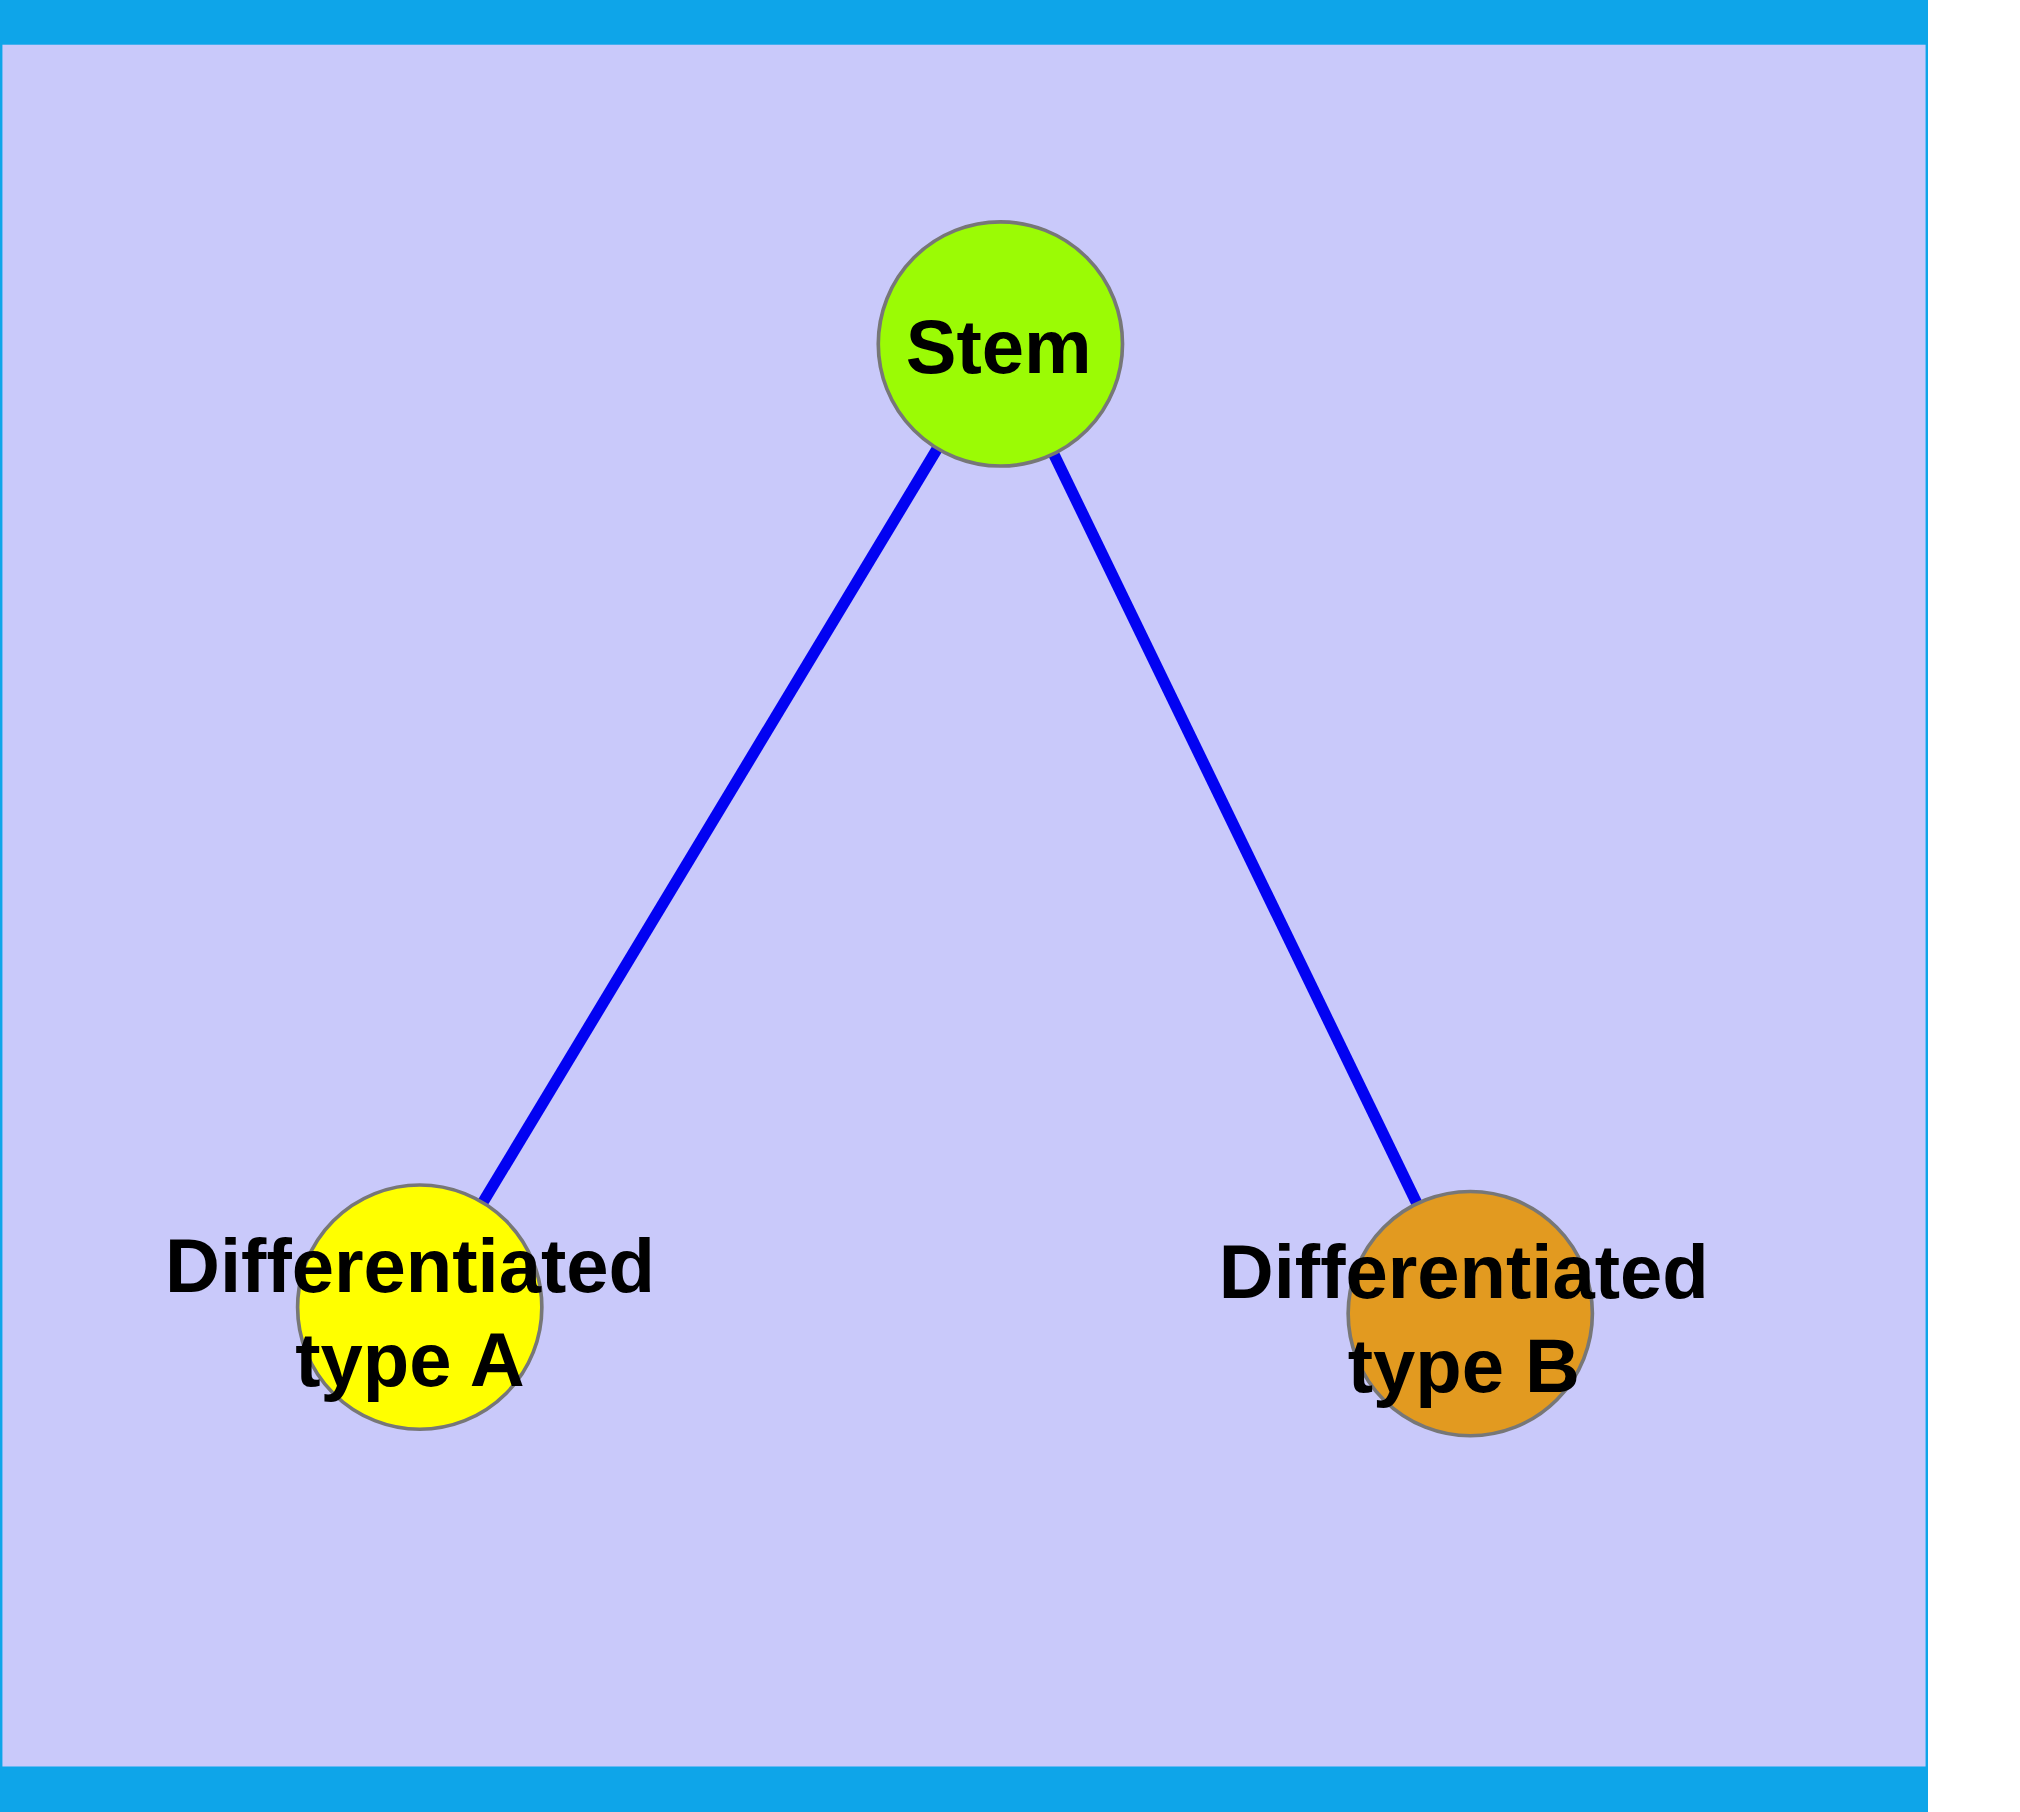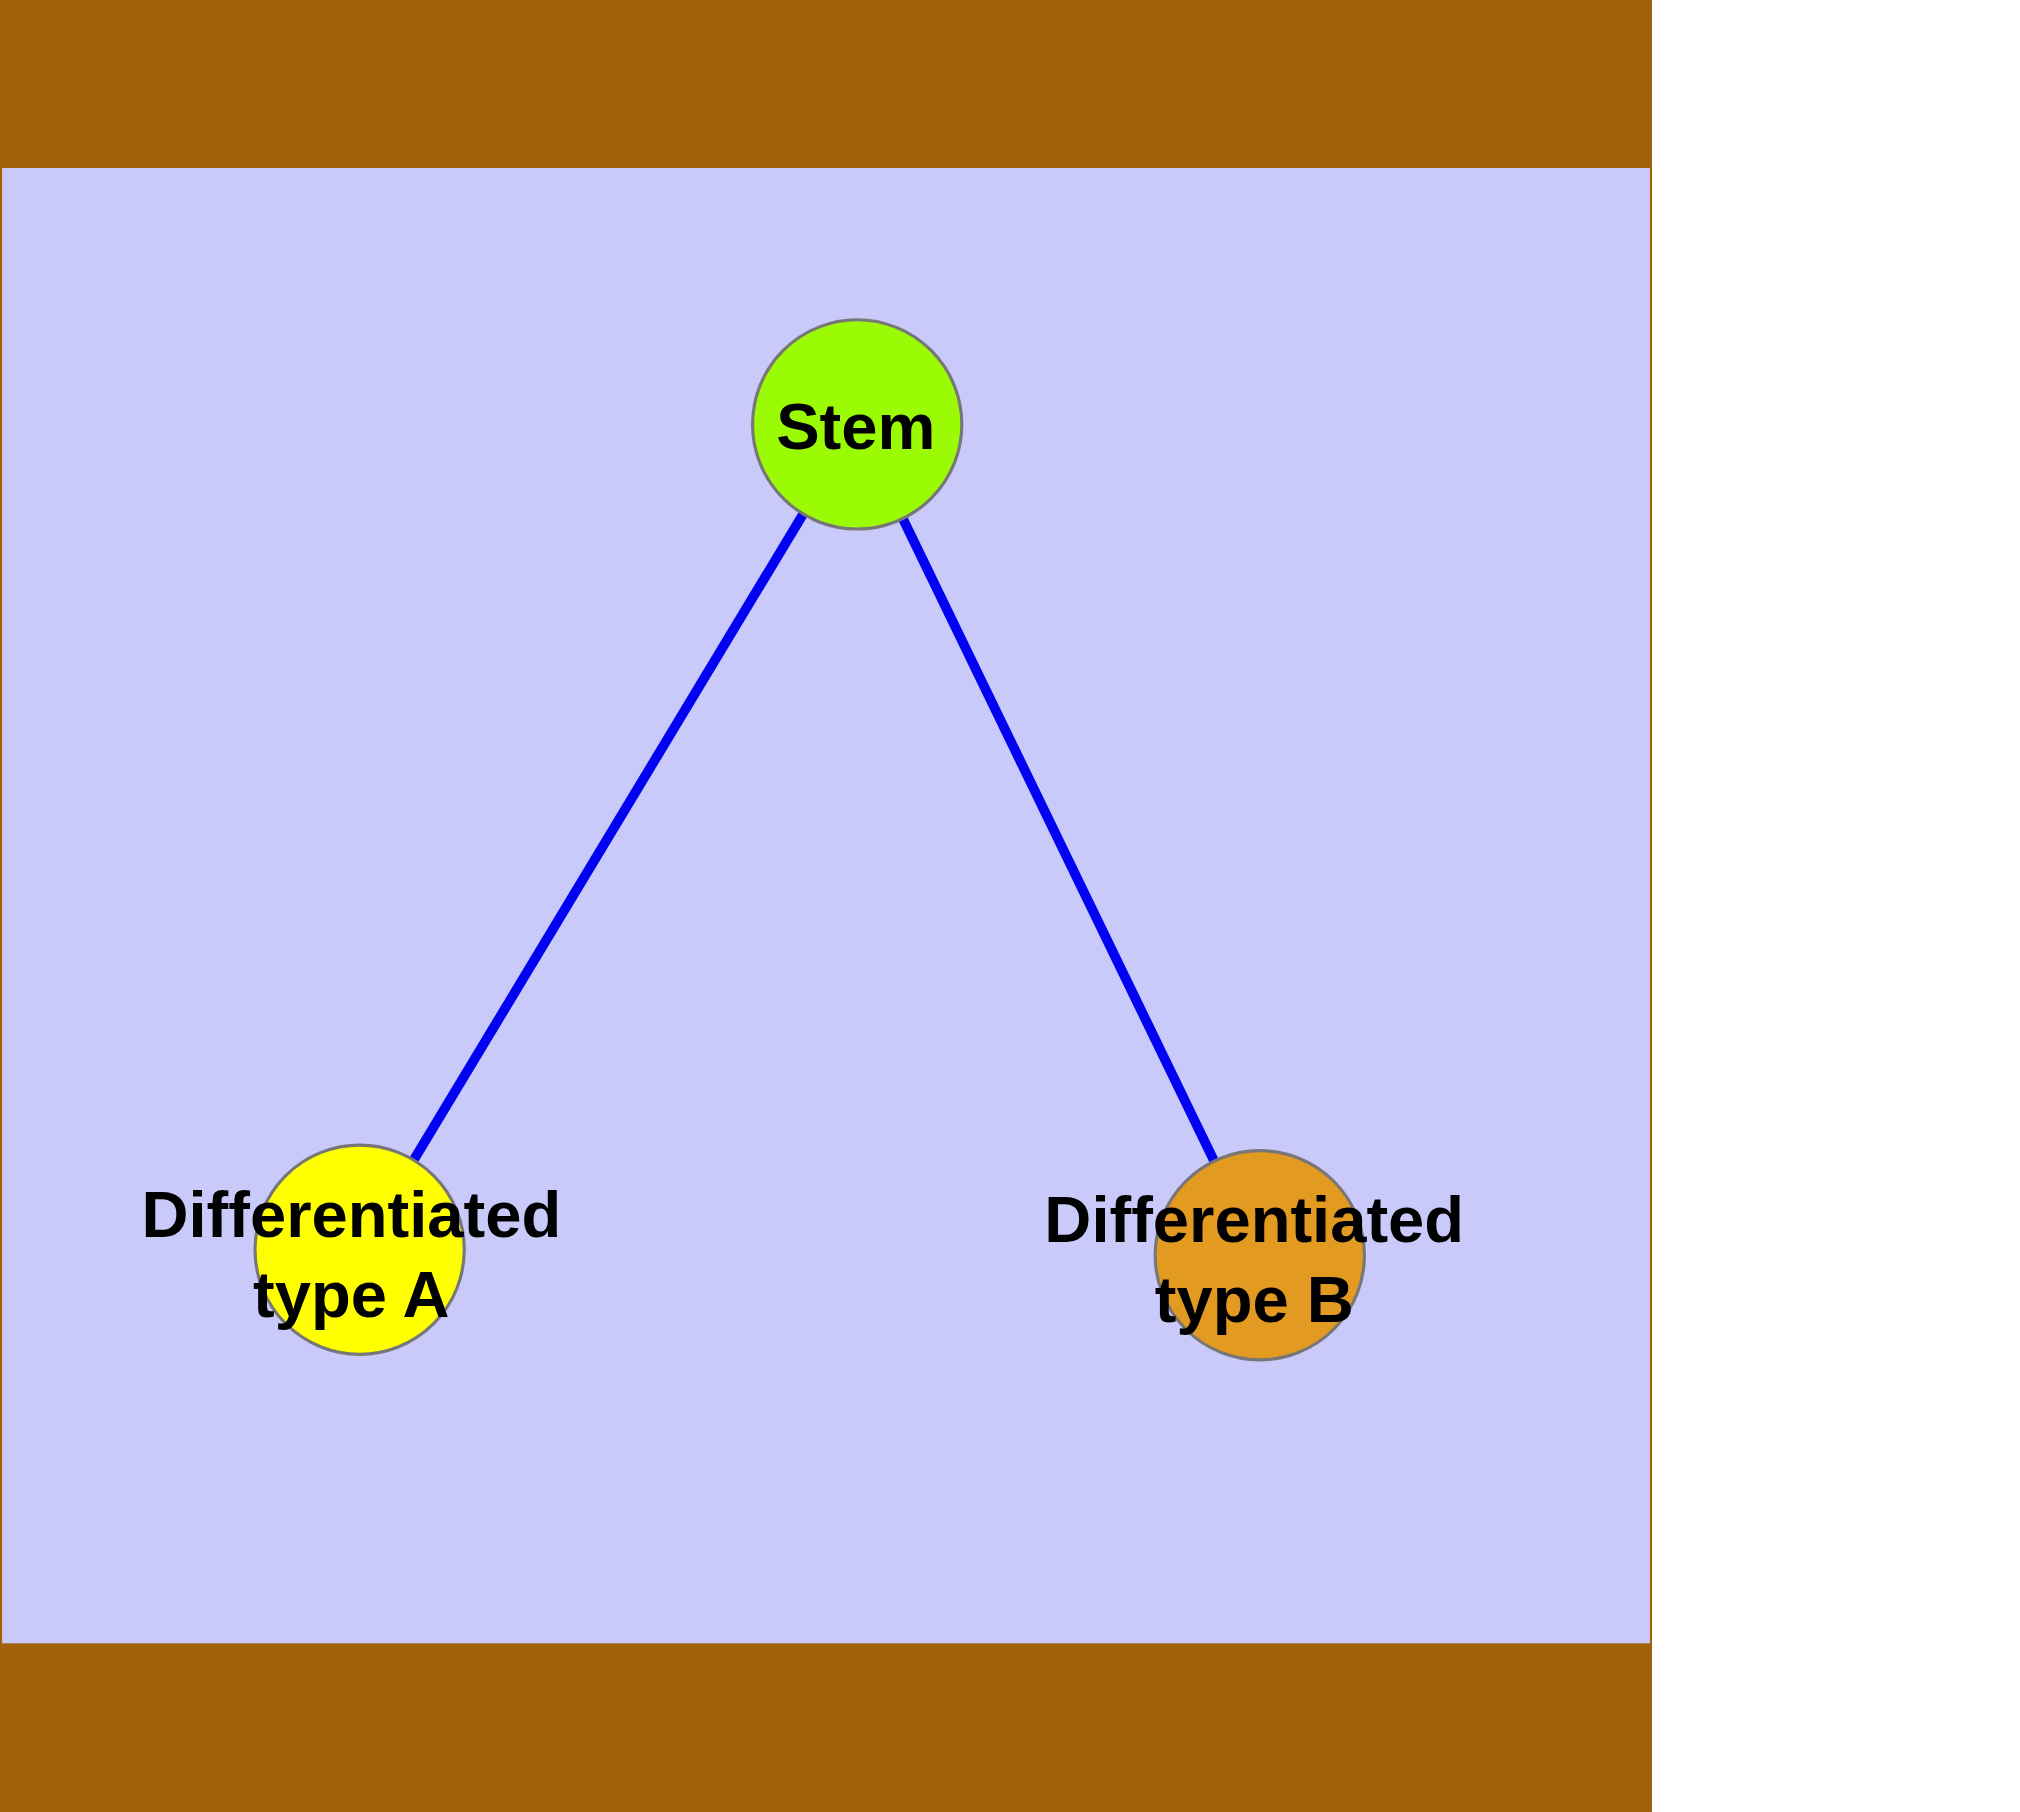--- a/index.html
+++ b/index.html
@@ -2,23 +2,23 @@
 <html style="font-size:13.6px"><head>
 <meta charset="utf-8">
 <style>
   html, body {
     margin: 0;
     padding: 0;
     background: #ffffff;
   }
   .stage {
     position: relative;
-    width: 1652px;
+    width: 1928px;
     height: 1812px;
-    background: #a16207;
+    background: #0ea5e9;
     overflow: hidden;
     font-family: "Liberation Sans", sans-serif;
   }
   svg.graph {
     position: absolute;
     left: 0;
     top: 0;
     width: 100%;
     height: 100%;
     display: block;

